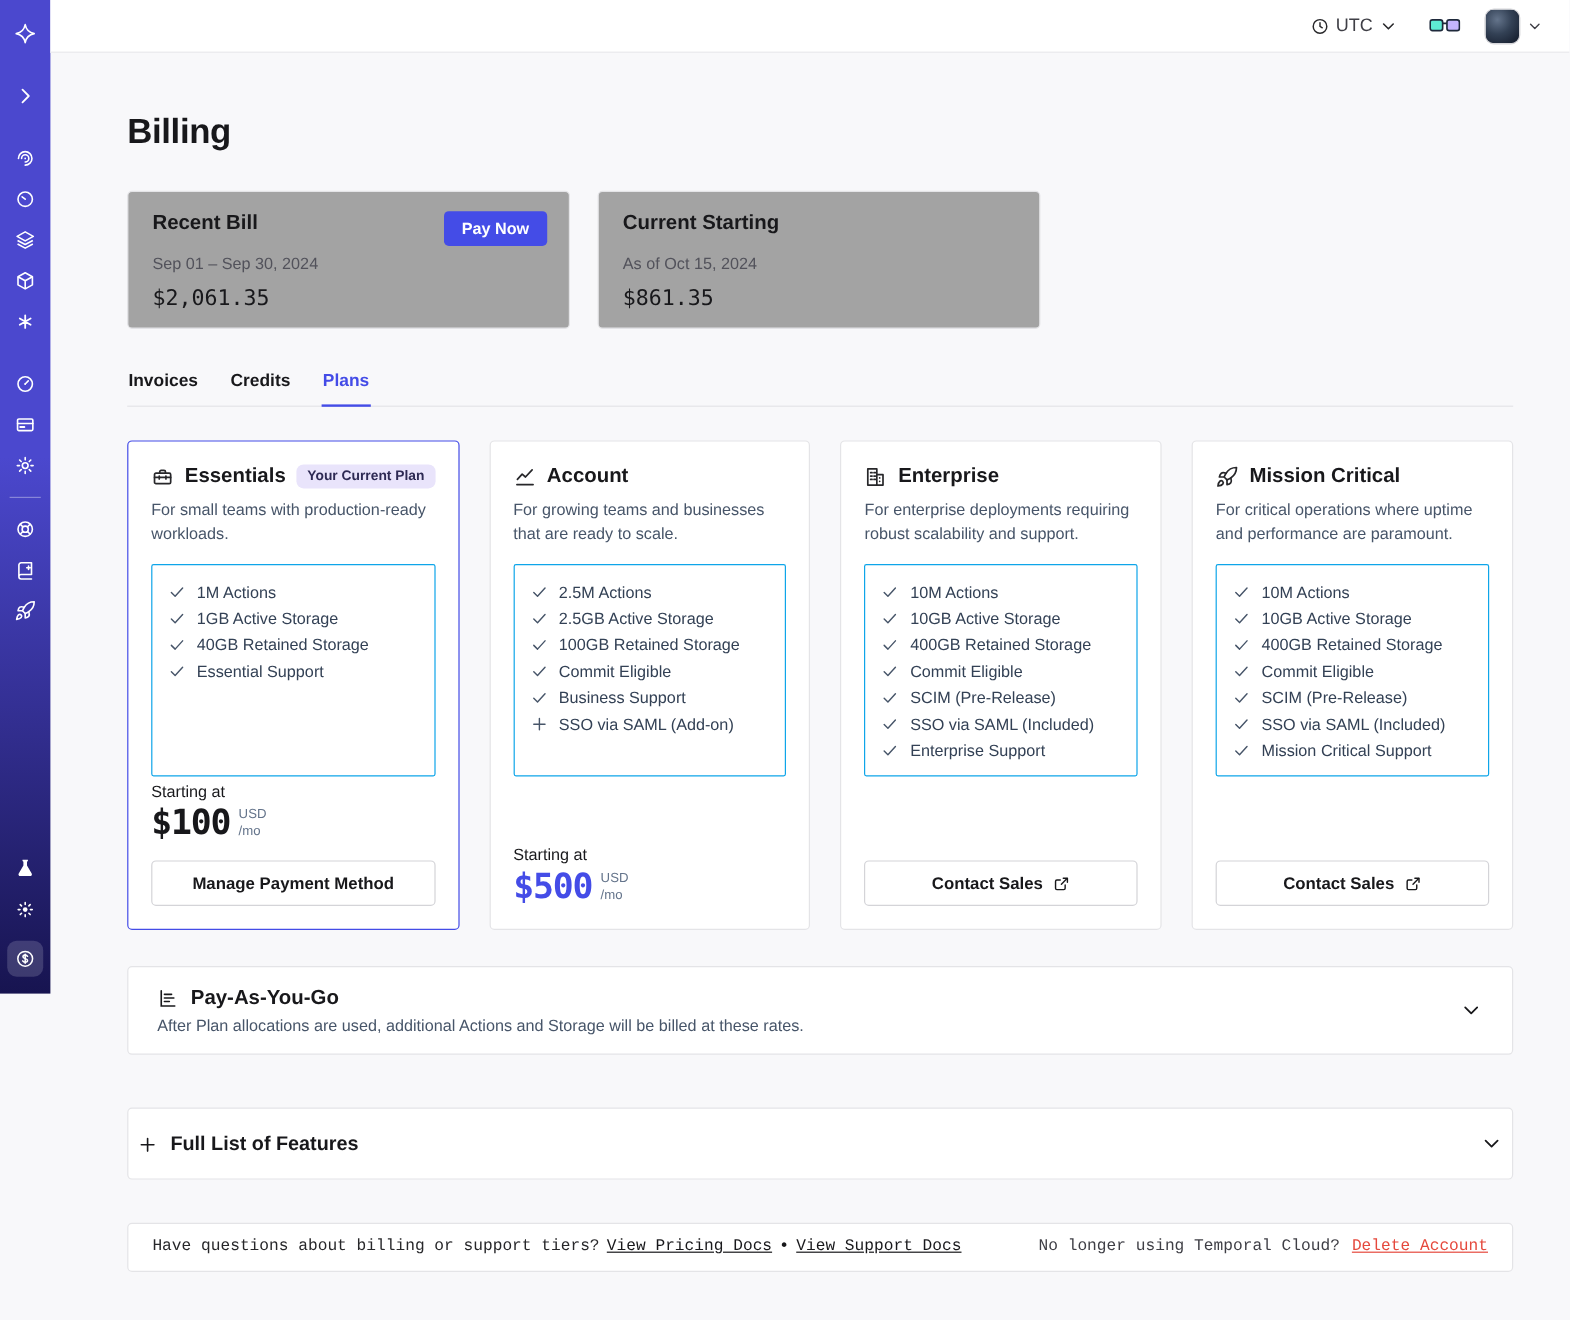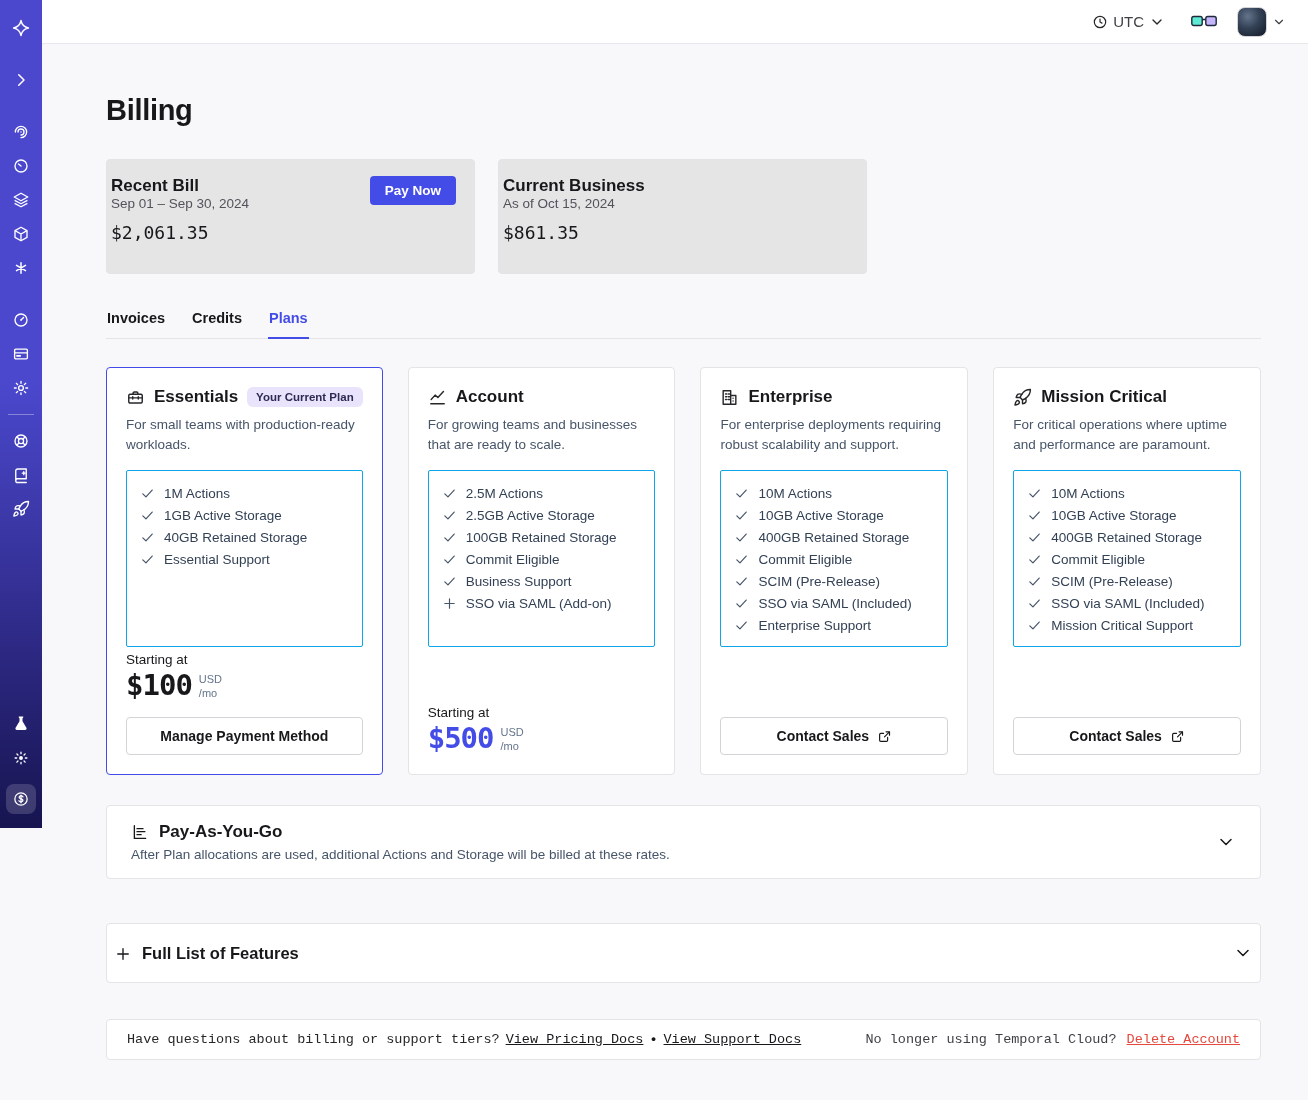--- a/index.html
+++ b/index.html
@@ -30,24 +30,24 @@
   .avatar { margin-left:20px; width:30px; height:30px; border-radius:8px; cursor:pointer;
     background:radial-gradient(circle at 35% 30%, #64748b 0%, #334155 45%, #111827 100%);
     border:1px solid #d4d4d8; }
   .av-chev { margin-left:5px; cursor:pointer; }
 
   .content { padding:0 47px 0 64px; }
   h1 { margin-top:50px; font-size:29px; font-weight:700; letter-spacing:-.3px; }
 
   
   .summary-row { margin-top:32px; display:flex; gap:23px; }
-  .summary-card { width:369px; height:115px; background:#e5e5e5; border:1px solid #e4e4e7;
-    border-radius:4px; padding:16px 4px; position:relative; }
+  .summary-card { width:369px; height:115px; background:#a3a3a3; border:1px solid #e4e4e7;
+    border-radius:4px; padding:16px 20px; position:relative; }
   .sc-title { font-size:17px; font-weight:700; }
-  .sc-sub { margin-top:0; font-size:13.5px; color:#52525b; }
+  .sc-sub { margin-top:16px; font-size:13.5px; color:#52525b; }
   .sc-amount { margin-top:11px; font-family:"DejaVu Sans Mono", monospace; font-size:18px; color:#18181b; }
   .pay-now { position:absolute; top:16px; right:18px; background:#444CE7; color:#fff; border:none;
     font-family:inherit; font-size:13.5px; font-weight:600; padding:7px 15px; border-radius:4px; cursor:pointer; }
 
   
   .tabs { margin-top:36px; display:flex; gap:25px; border-bottom:1px solid #e4e4e8; }
   .tab { padding:0 1px 11px; font-size:14.5px; font-weight:700; color:#18181b; cursor:pointer;
     border-bottom:2px solid transparent; margin-bottom:-1px; }
   .tab.active { color:#444CE7; border-bottom-color:#444CE7; }
 
@@ -236,21 +236,21 @@
     <h1>Billing</h1>
 
     <div class="summary-row">
       <div class="summary-card">
         <div class="sc-title">Recent Bill</div>
         <div class="sc-sub">Sep 01 – Sep 30, 2024</div>
         <div class="sc-amount">$2,061.35</div>
         <button class="pay-now">Pay Now</button>
       </div>
       <div class="summary-card">
-        <div class="sc-title">Current Business</div>
+        <div class="sc-title">Current Starting</div>
         <div class="sc-sub">As of Oct 15, 2024</div>
         <div class="sc-amount">$861.35</div>
       </div>
     </div>
 
     <div class="tabs">
       <div class="tab">Invoices</div>
       <div class="tab">Credits</div>
       <div class="tab active">Plans</div>
     </div>

